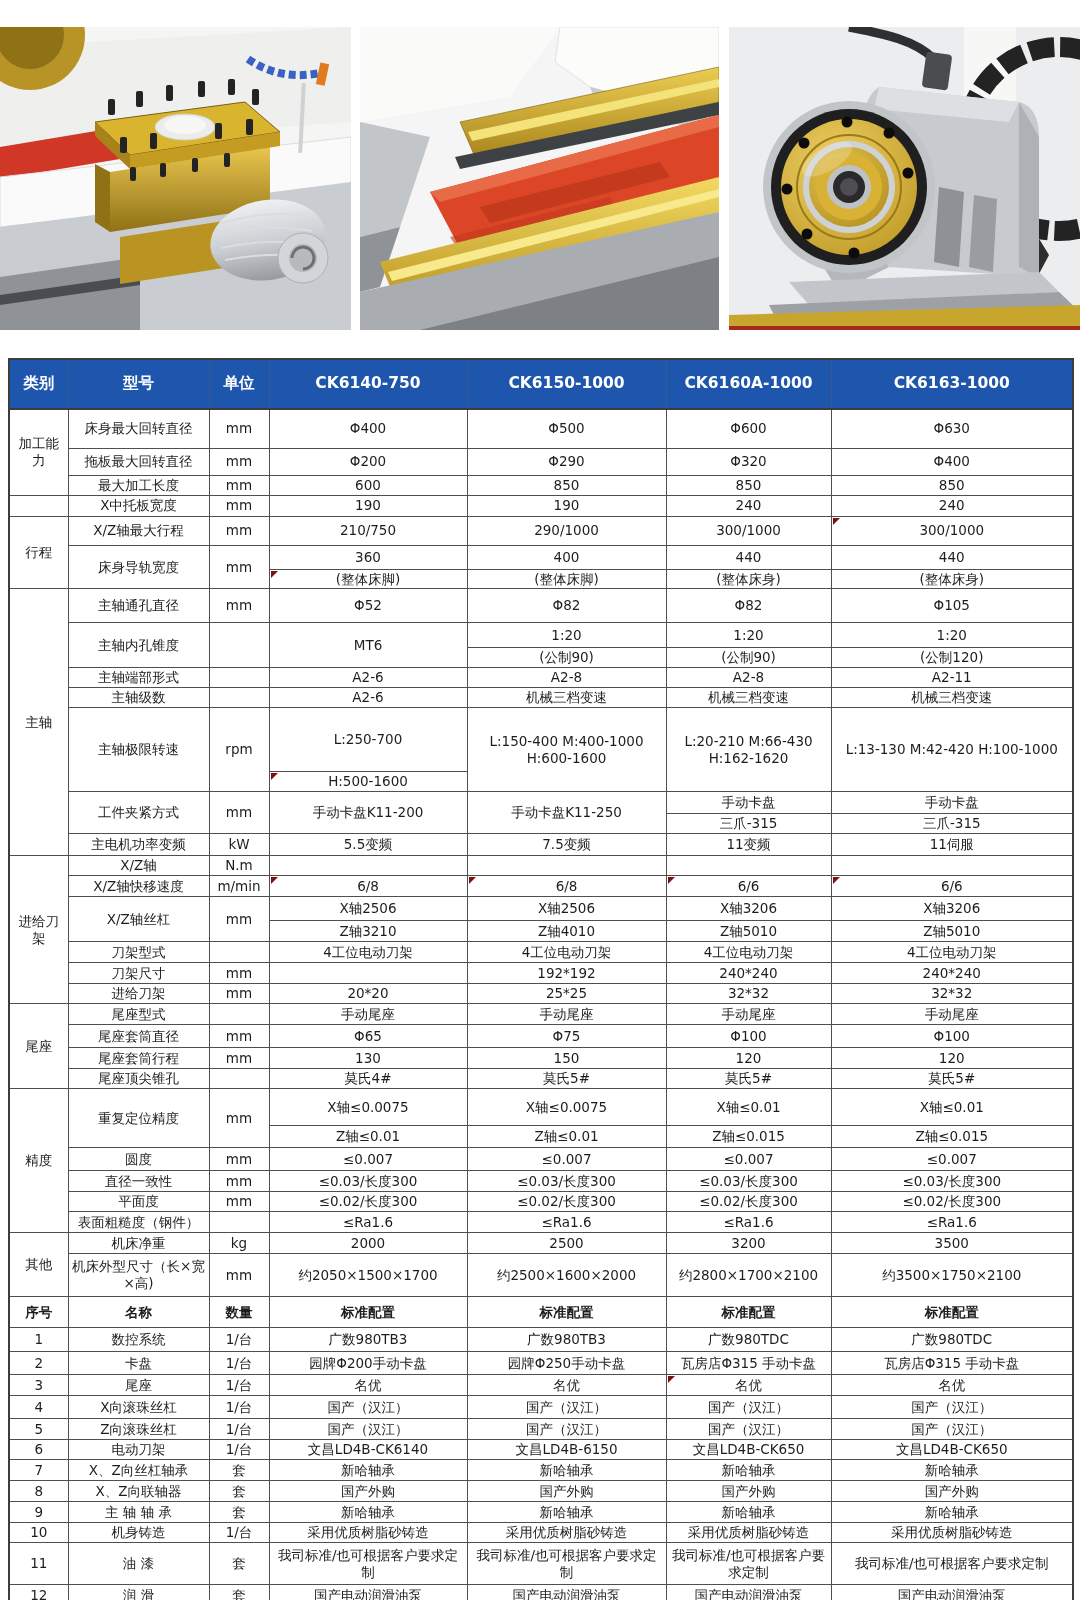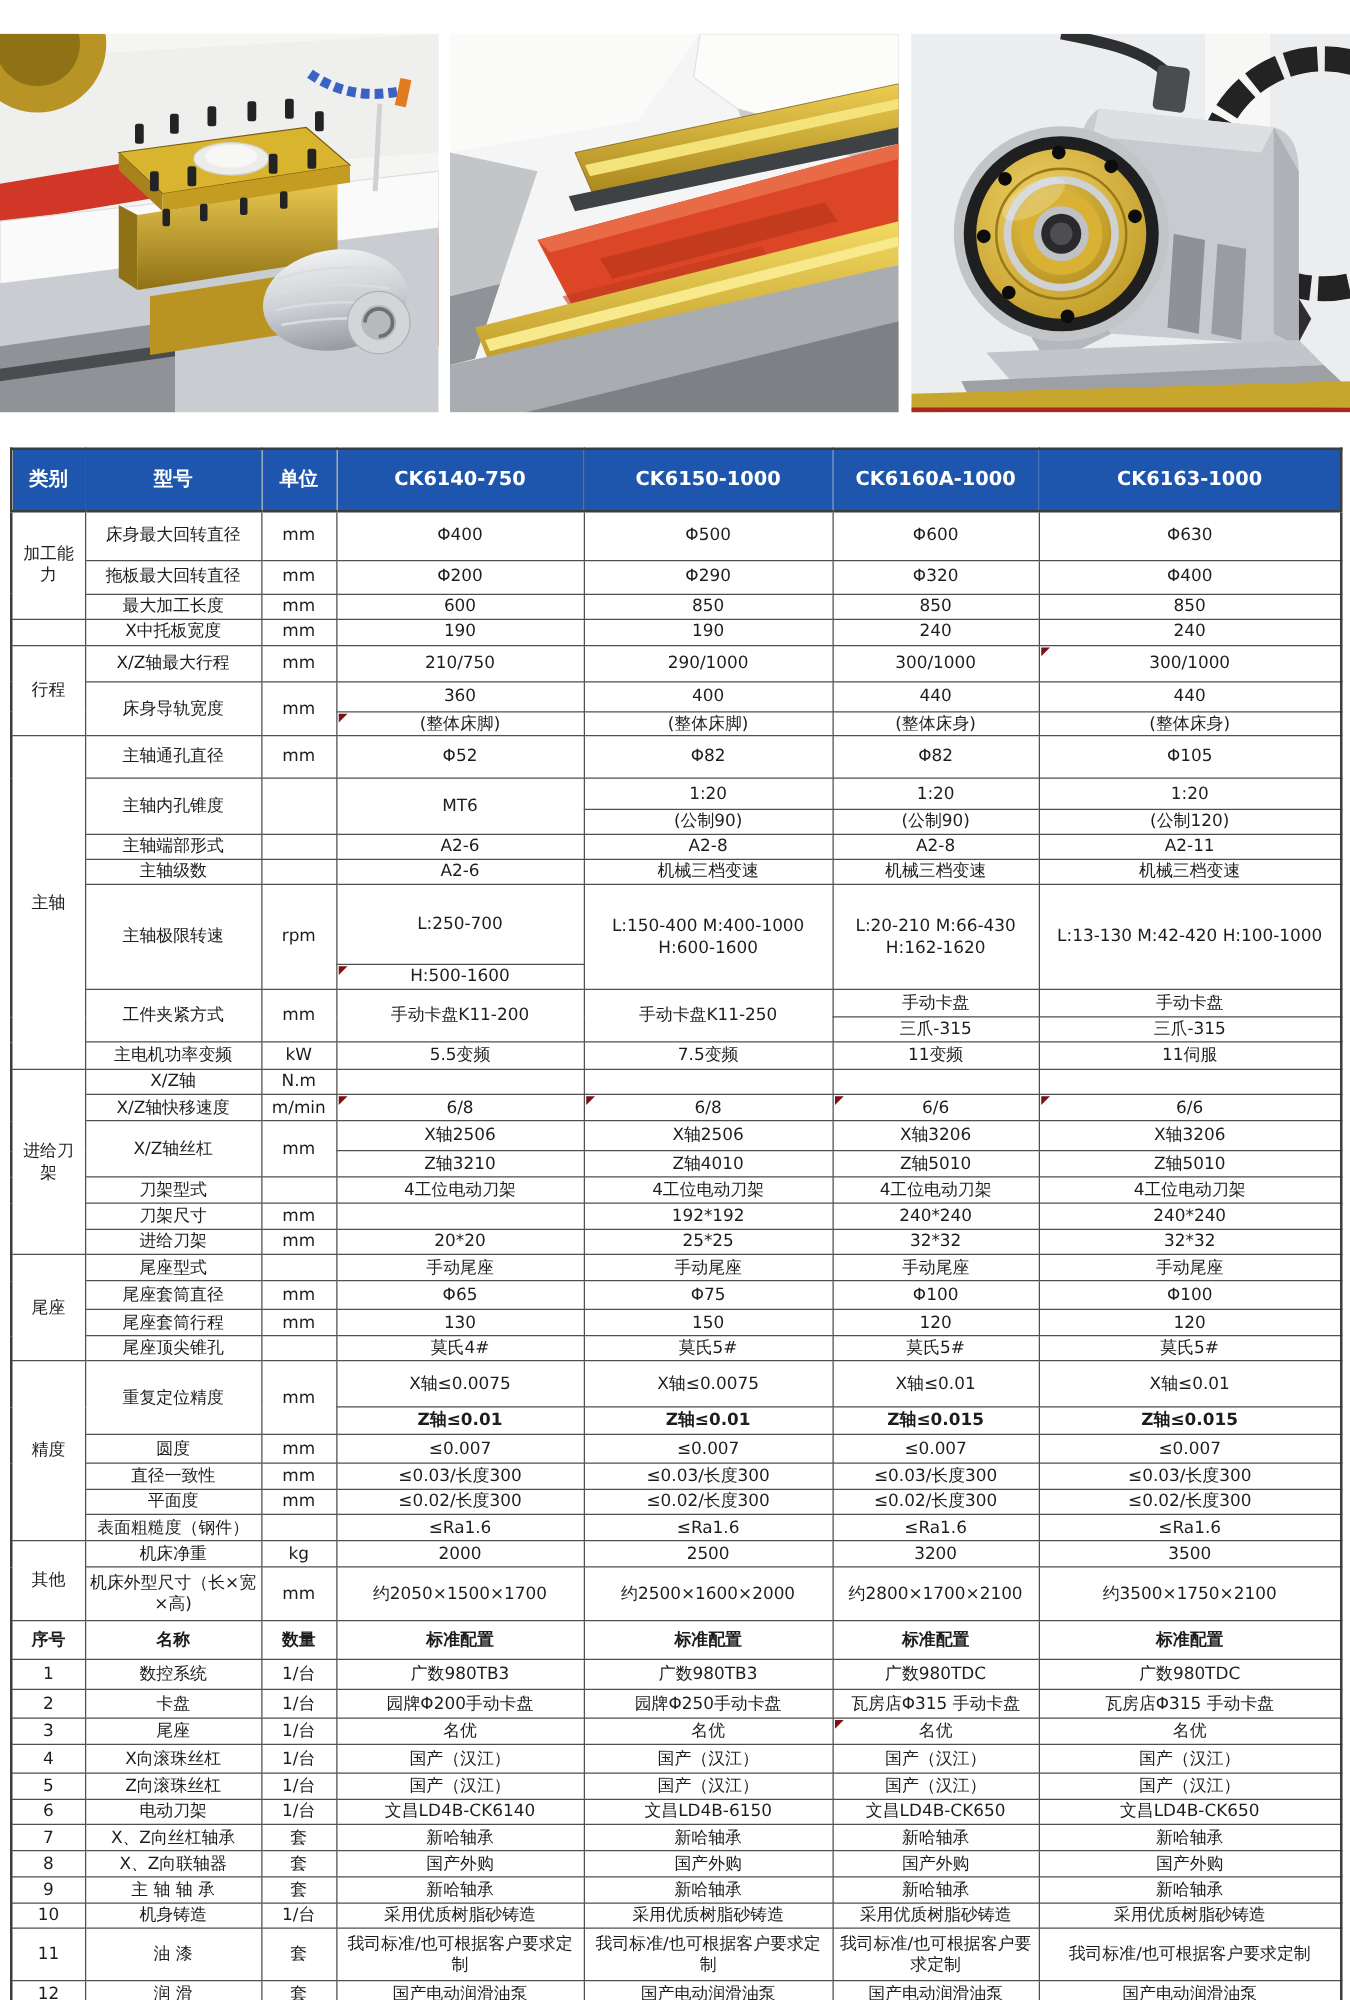--- a/index.html
+++ b/index.html
@@ -438,21 +438,21 @@
       </tr>
       <tr style="height: 37px;">
         <td rowspan="6">精度</td>
         <td rowspan="2">重复定位精度</td>
         <td rowspan="2">mm</td>
         <td>X轴≤0.0075</td>
         <td>X轴≤0.0075</td>
         <td>X轴≤0.01</td>
         <td>X轴≤0.01</td>
       </tr>
-      <tr style="height: 22px; font-weight: bold;">
+      <tr style="height: 22px;">
         <td>Z轴≤0.01</td>
         <td>Z轴≤0.01</td>
         <td>Z轴≤0.015</td>
         <td>Z轴≤0.015</td>
       </tr>
       <tr style="height: 23px;">
         <td>圆度</td>
         <td>mm</td>
         <td>≤0.007</td>
         <td>≤0.007</td>

